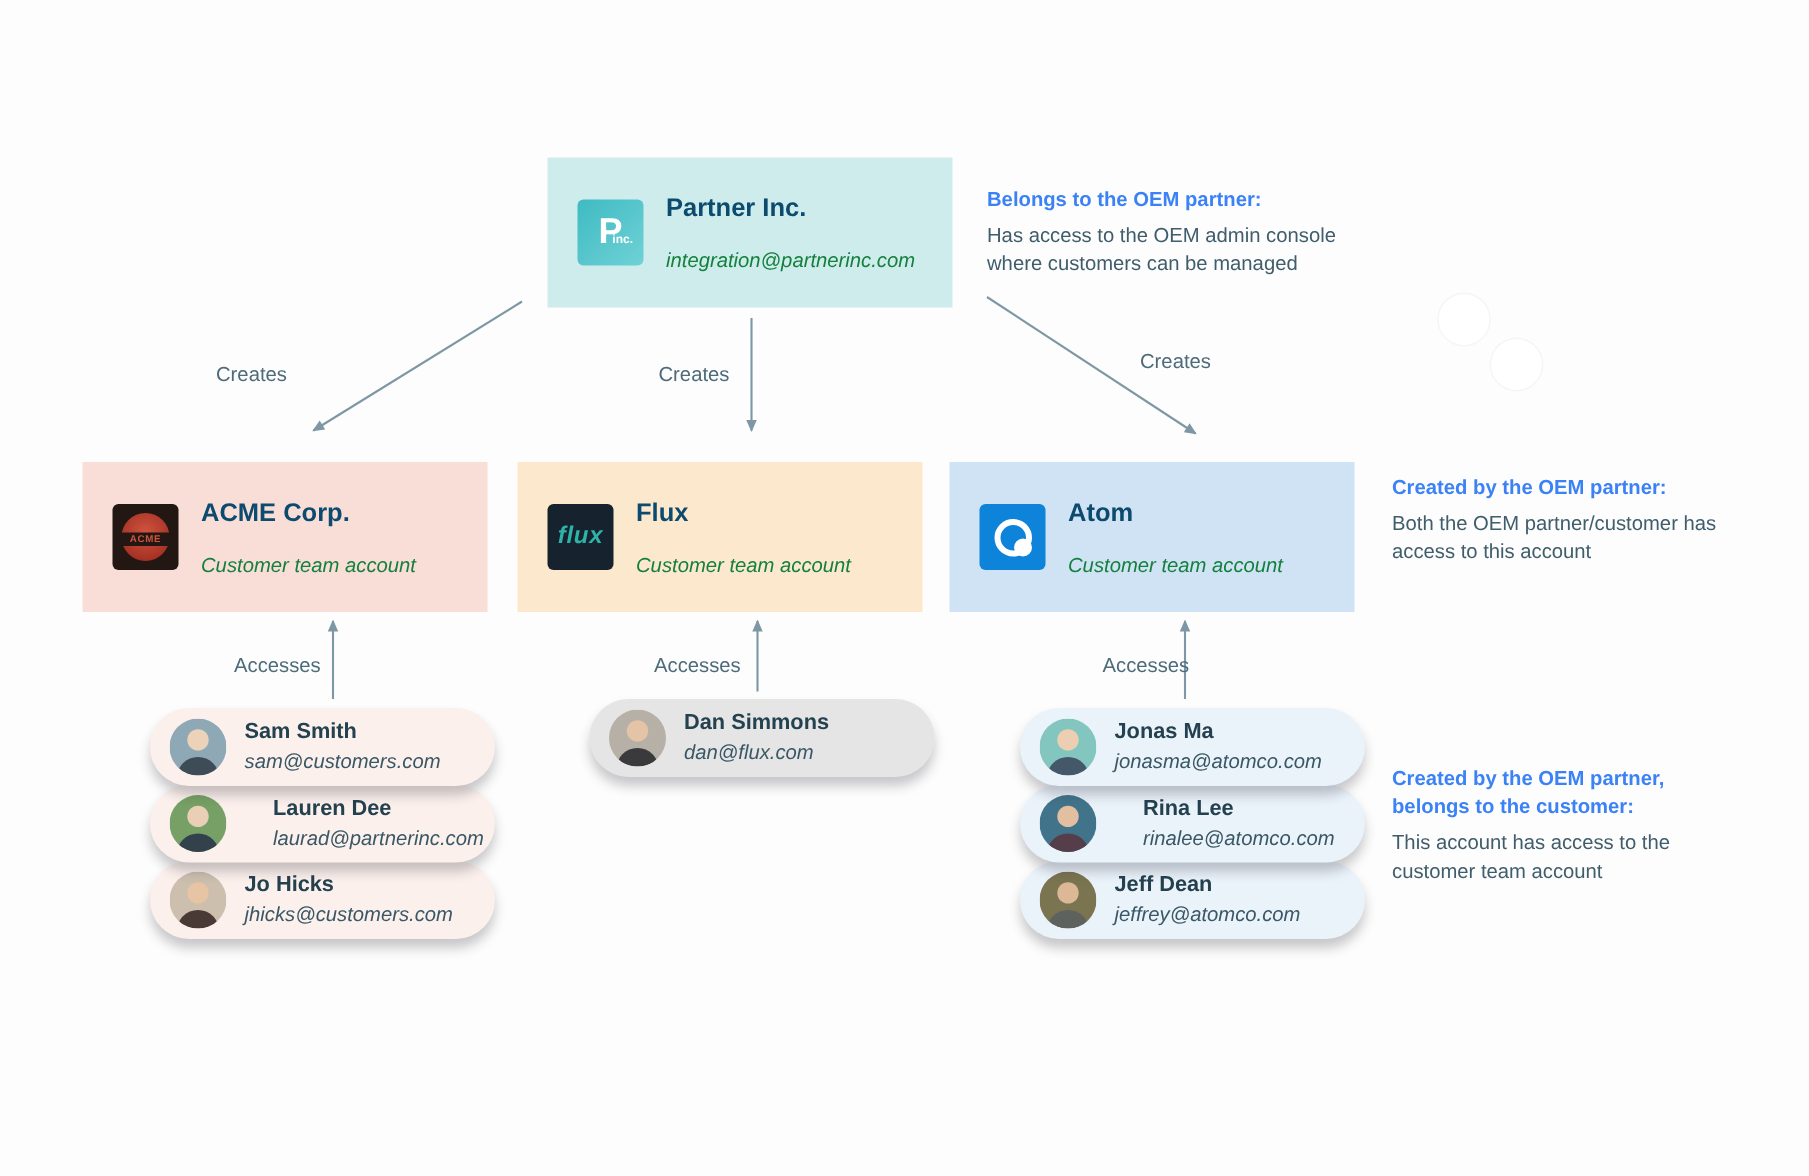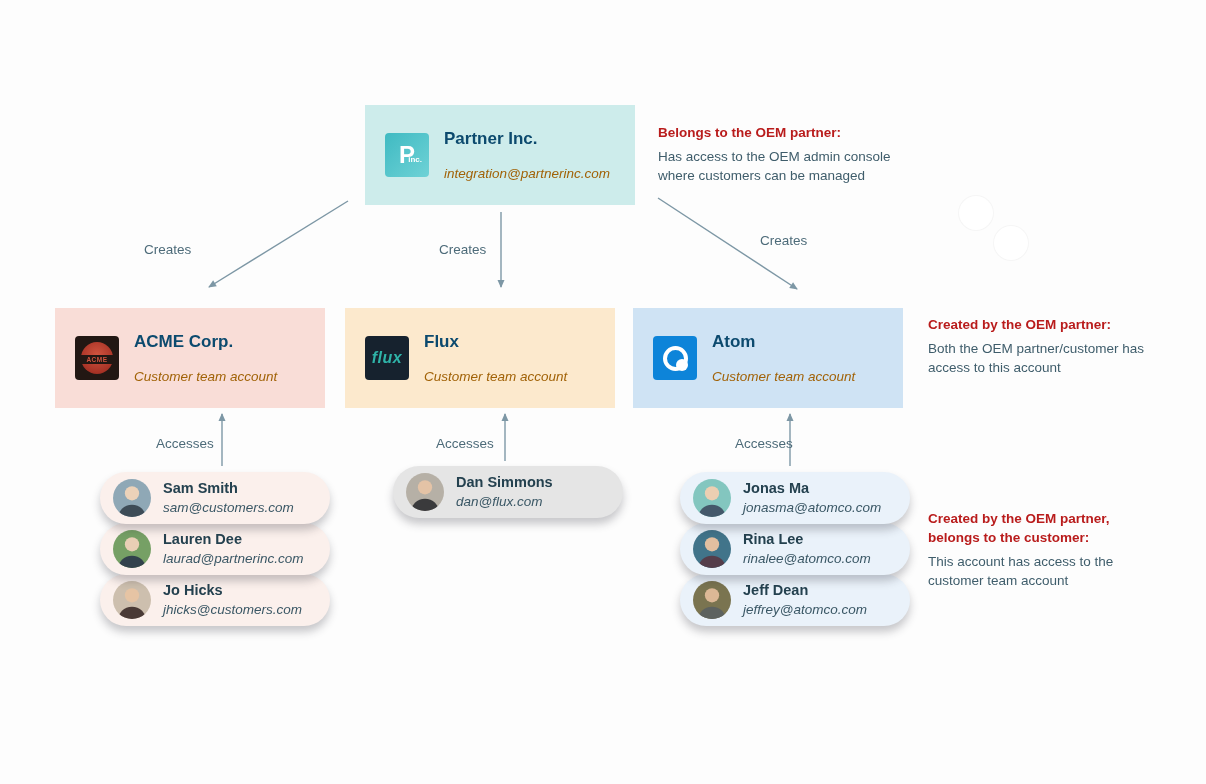--- a/index.html
+++ b/index.html
@@ -42,49 +42,49 @@
   .logo-acme .acme-band span{color:#d0543f;font-size:6.5px;font-weight:bold;letter-spacing:.5px;}
   .logo-flux{background:#16222e;}
   .logo-flux span{color:#2fb3a8;font-size:16px;font-weight:bold;font-style:italic;letter-spacing:.5px;}
   .logo-atom{background:#0d84d9;}
   .logo-atom .ring{width:17px;height:17px;border:4px solid #fff;border-radius:50%;}
   .logo-atom .dot{position:absolute;width:12px;height:12px;background:#fff;border-radius:50%;
       right:9px;bottom:9px;}
 
   .box-text{margin-left:15px;}
   .box-title{font-size:17px;font-weight:bold;color:#0c4a6e;line-height:1.25;}
-  .box-sub{font-size:13.5px;font-style:italic;color:#a16207;line-height:1.3;margin-top:16px;}
+  .box-sub{font-size:13.5px;font-style:italic;color:#15803d;line-height:1.3;margin-top:16px;}
 
   
   .edge-label{position:absolute;font-size:13.5px;color:#4d6b79;}
 
   
   .annotation{position:absolute;}
-  .annotation .ann-title{font-size:13.5px;font-weight:bold;color:#b91c1c;line-height:1.4;}
+  .annotation .ann-title{font-size:13.5px;font-weight:bold;color:#3b82f6;line-height:1.4;}
   .annotation .ann-body{font-size:13.5px;color:#3f5d6b;line-height:1.4;margin-top:5px;}
   .ann-partner{left:658px;top:124px;width:240px;}
   .ann-account{left:928px;top:316px;width:225px;}
   .ann-users{left:928px;top:510px;width:225px;}
 
   
   .stack{position:absolute;}
   .stack-acme{left:100px;top:472px;}
   .stack-flux{left:393px;top:466px;}
   .stack-atom{left:680px;top:472px;}
   .pill{
     position:relative;
     width:230px;height:52px;
     border-radius:27px;
     display:flex;align-items:center;
     padding-left:13px;box-sizing:border-box;
     box-shadow:0 6px 8px rgba(40,40,50,0.25);
   }
   .pill + .pill{margin-top:-1px;}
   .pill:nth-child(1){z-index:5;align-items:center;}
-  .pill:nth-child(2){z-index:4;}
+  .pill:nth-child(2){z-index:4;gap:19px;}
   .pill:nth-child(3){z-index:3;}
   .pill:nth-child(4){z-index:2;}
   .pill-acme{background:#fbf0ec;}
   .pill-flux{background:#e5e5e5;}
   .pill-atom{background:#eaf2fa;}
 
   .avatar{width:38px;height:38px;border-radius:50%;overflow:hidden;flex:0 0 38px;}
   .avatar svg{display:block;}
   .user-text{margin-left:12px;}
   .user-name{font-size:14.5px;font-weight:bold;color:#24414f;line-height:1.2;}

